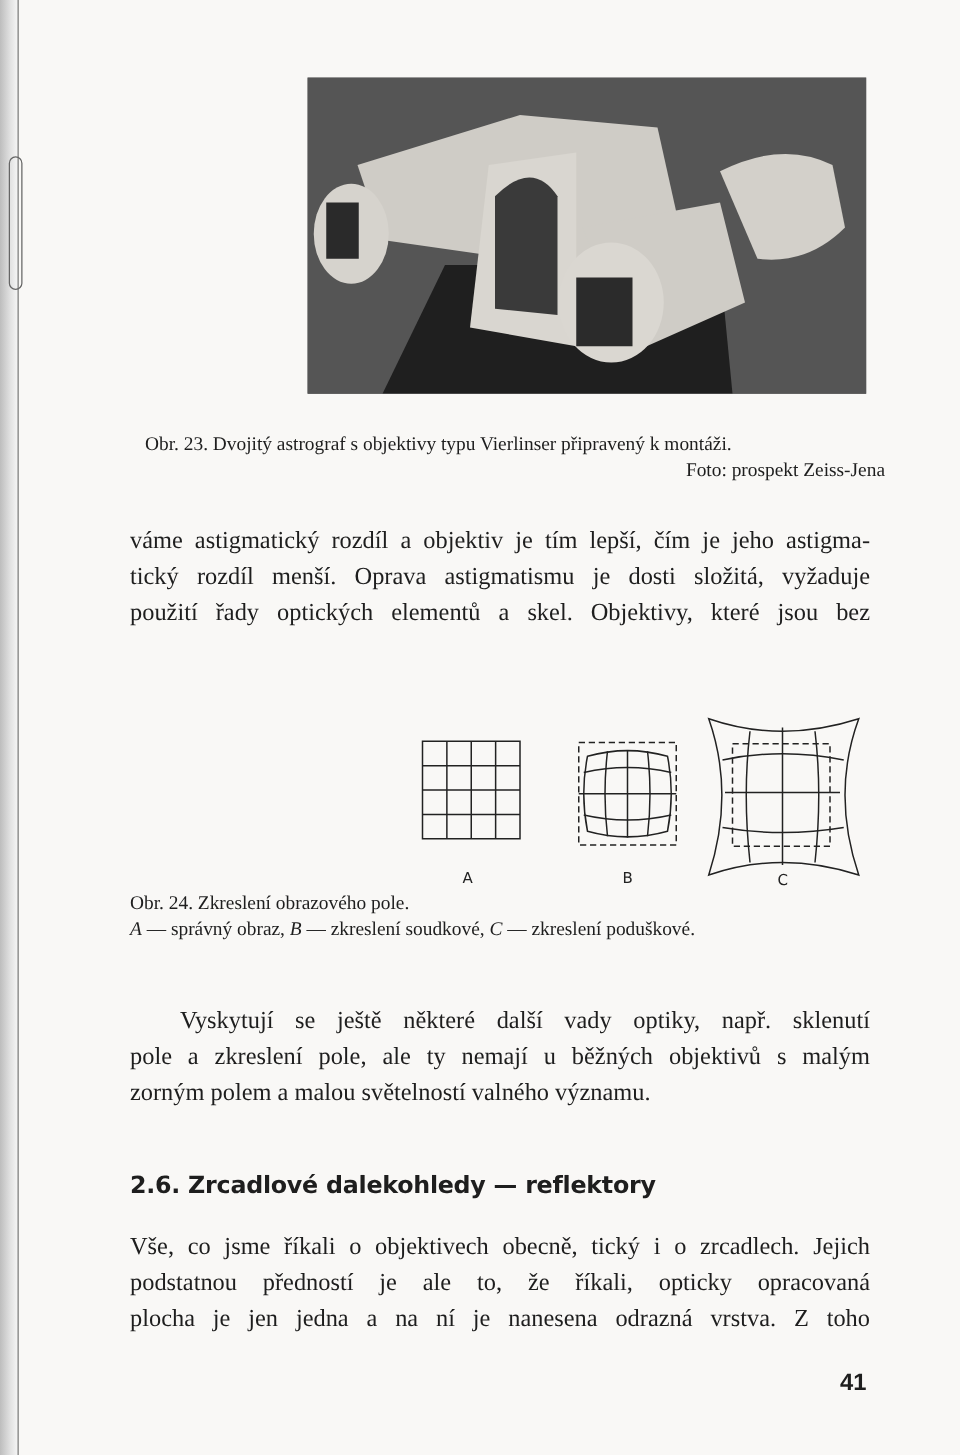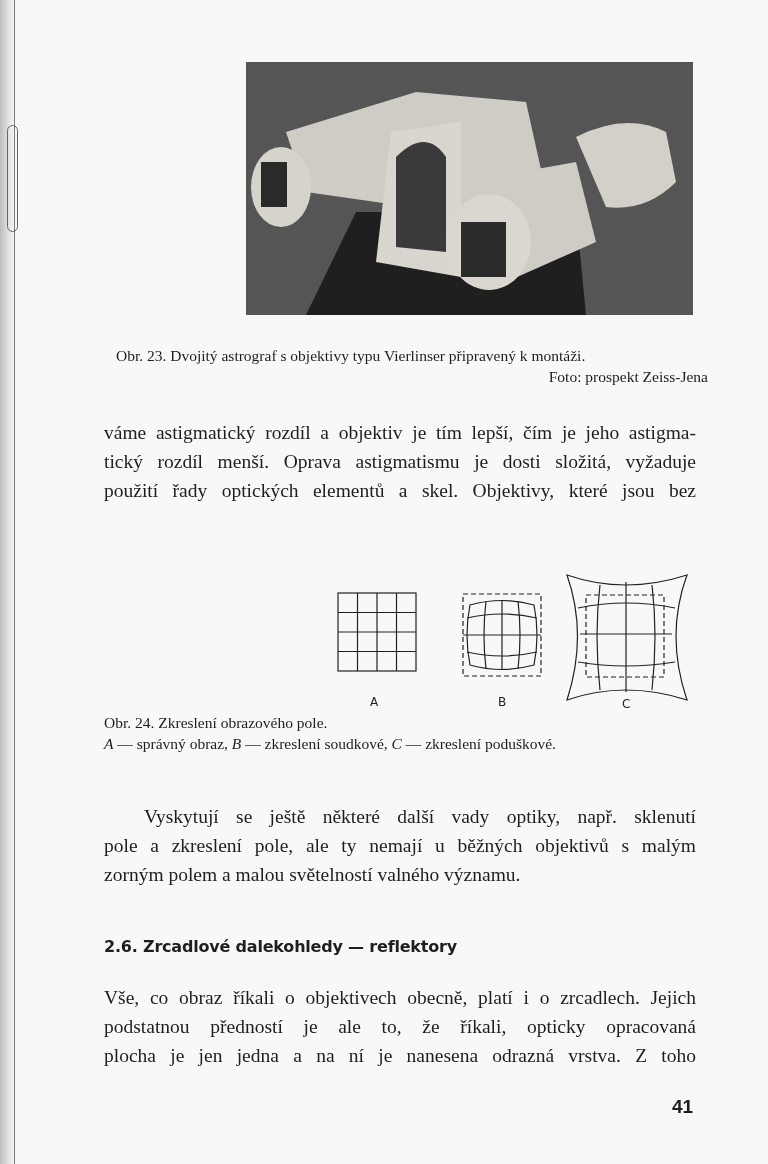--- a/index.html
+++ b/index.html
@@ -33,21 +33,21 @@
     }
     .p1 { left: 104px; top: 418px; width: 592px; }
     .p1 .last, .p2 .last, .p3 .last { text-align-last: left; }
     .diagram { position: absolute; left: 330px; top: 570px; width: 372px; height: 140px; }
     .diagram svg { width: 100%; height: 100%; }
     .cap24 { left: 104px; top: 712px; width: 620px; }
     .cap24 i { font-style: italic; }
     .p2 { left: 104px; top: 786px; width: 592px; margin-top: 16px; }
     .p2 .first { text-indent: 40px; }
     .heading {
-      position: absolute; left: 104px; top: 937px; font-size: 16px; font-weight: bold;
+      position: absolute; left: 104px; top: 937px; font-size: 19px; font-weight: bold;
       font-family: "DejaVu Sans", sans-serif; letter-spacing: -0.2px;
     }
     .p3 { left: 104px; top: 983px; width: 592px; }
     .pagenum {
       position: absolute; left: 672px; top: 1096px; font-size: 19px; font-weight: bold;
       font-family: "Liberation Sans", sans-serif;
     }
     .line { display: block; }
   </style>
 </head>
@@ -130,18 +130,18 @@
 
 <div class="para p2">
   <span class="line first">Vyskytují se ještě některé další vady optiky, např. sklenutí</span>
   <span class="line">pole a zkreslení pole, ale ty nemají u běžných objektivů s malým</span>
   <span class="line last">zorným polem a malou světelností valného významu.</span>
 </div>
 
 <div class="heading">2.6. Zrcadlové dalekohledy — reflektory</div>
 
 <div class="para p3">
-  <span class="line">Vše, co obraz říkali o objektivech obecně, platí i o zrcadlech. Jejich</span>
+  <span class="line">Vše, co jsme říkali o objektivech obecně, tický i o zrcadlech. Jejich</span>
   <span class="line">podstatnou předností je ale to, že říkali, opticky opracovaná</span>
   <span class="line">plocha je jen jedna a na ní je nanesena odrazná vrstva. Z toho</span>
 </div>
 
 <div class="pagenum">41</div>
 
 </body></html>

